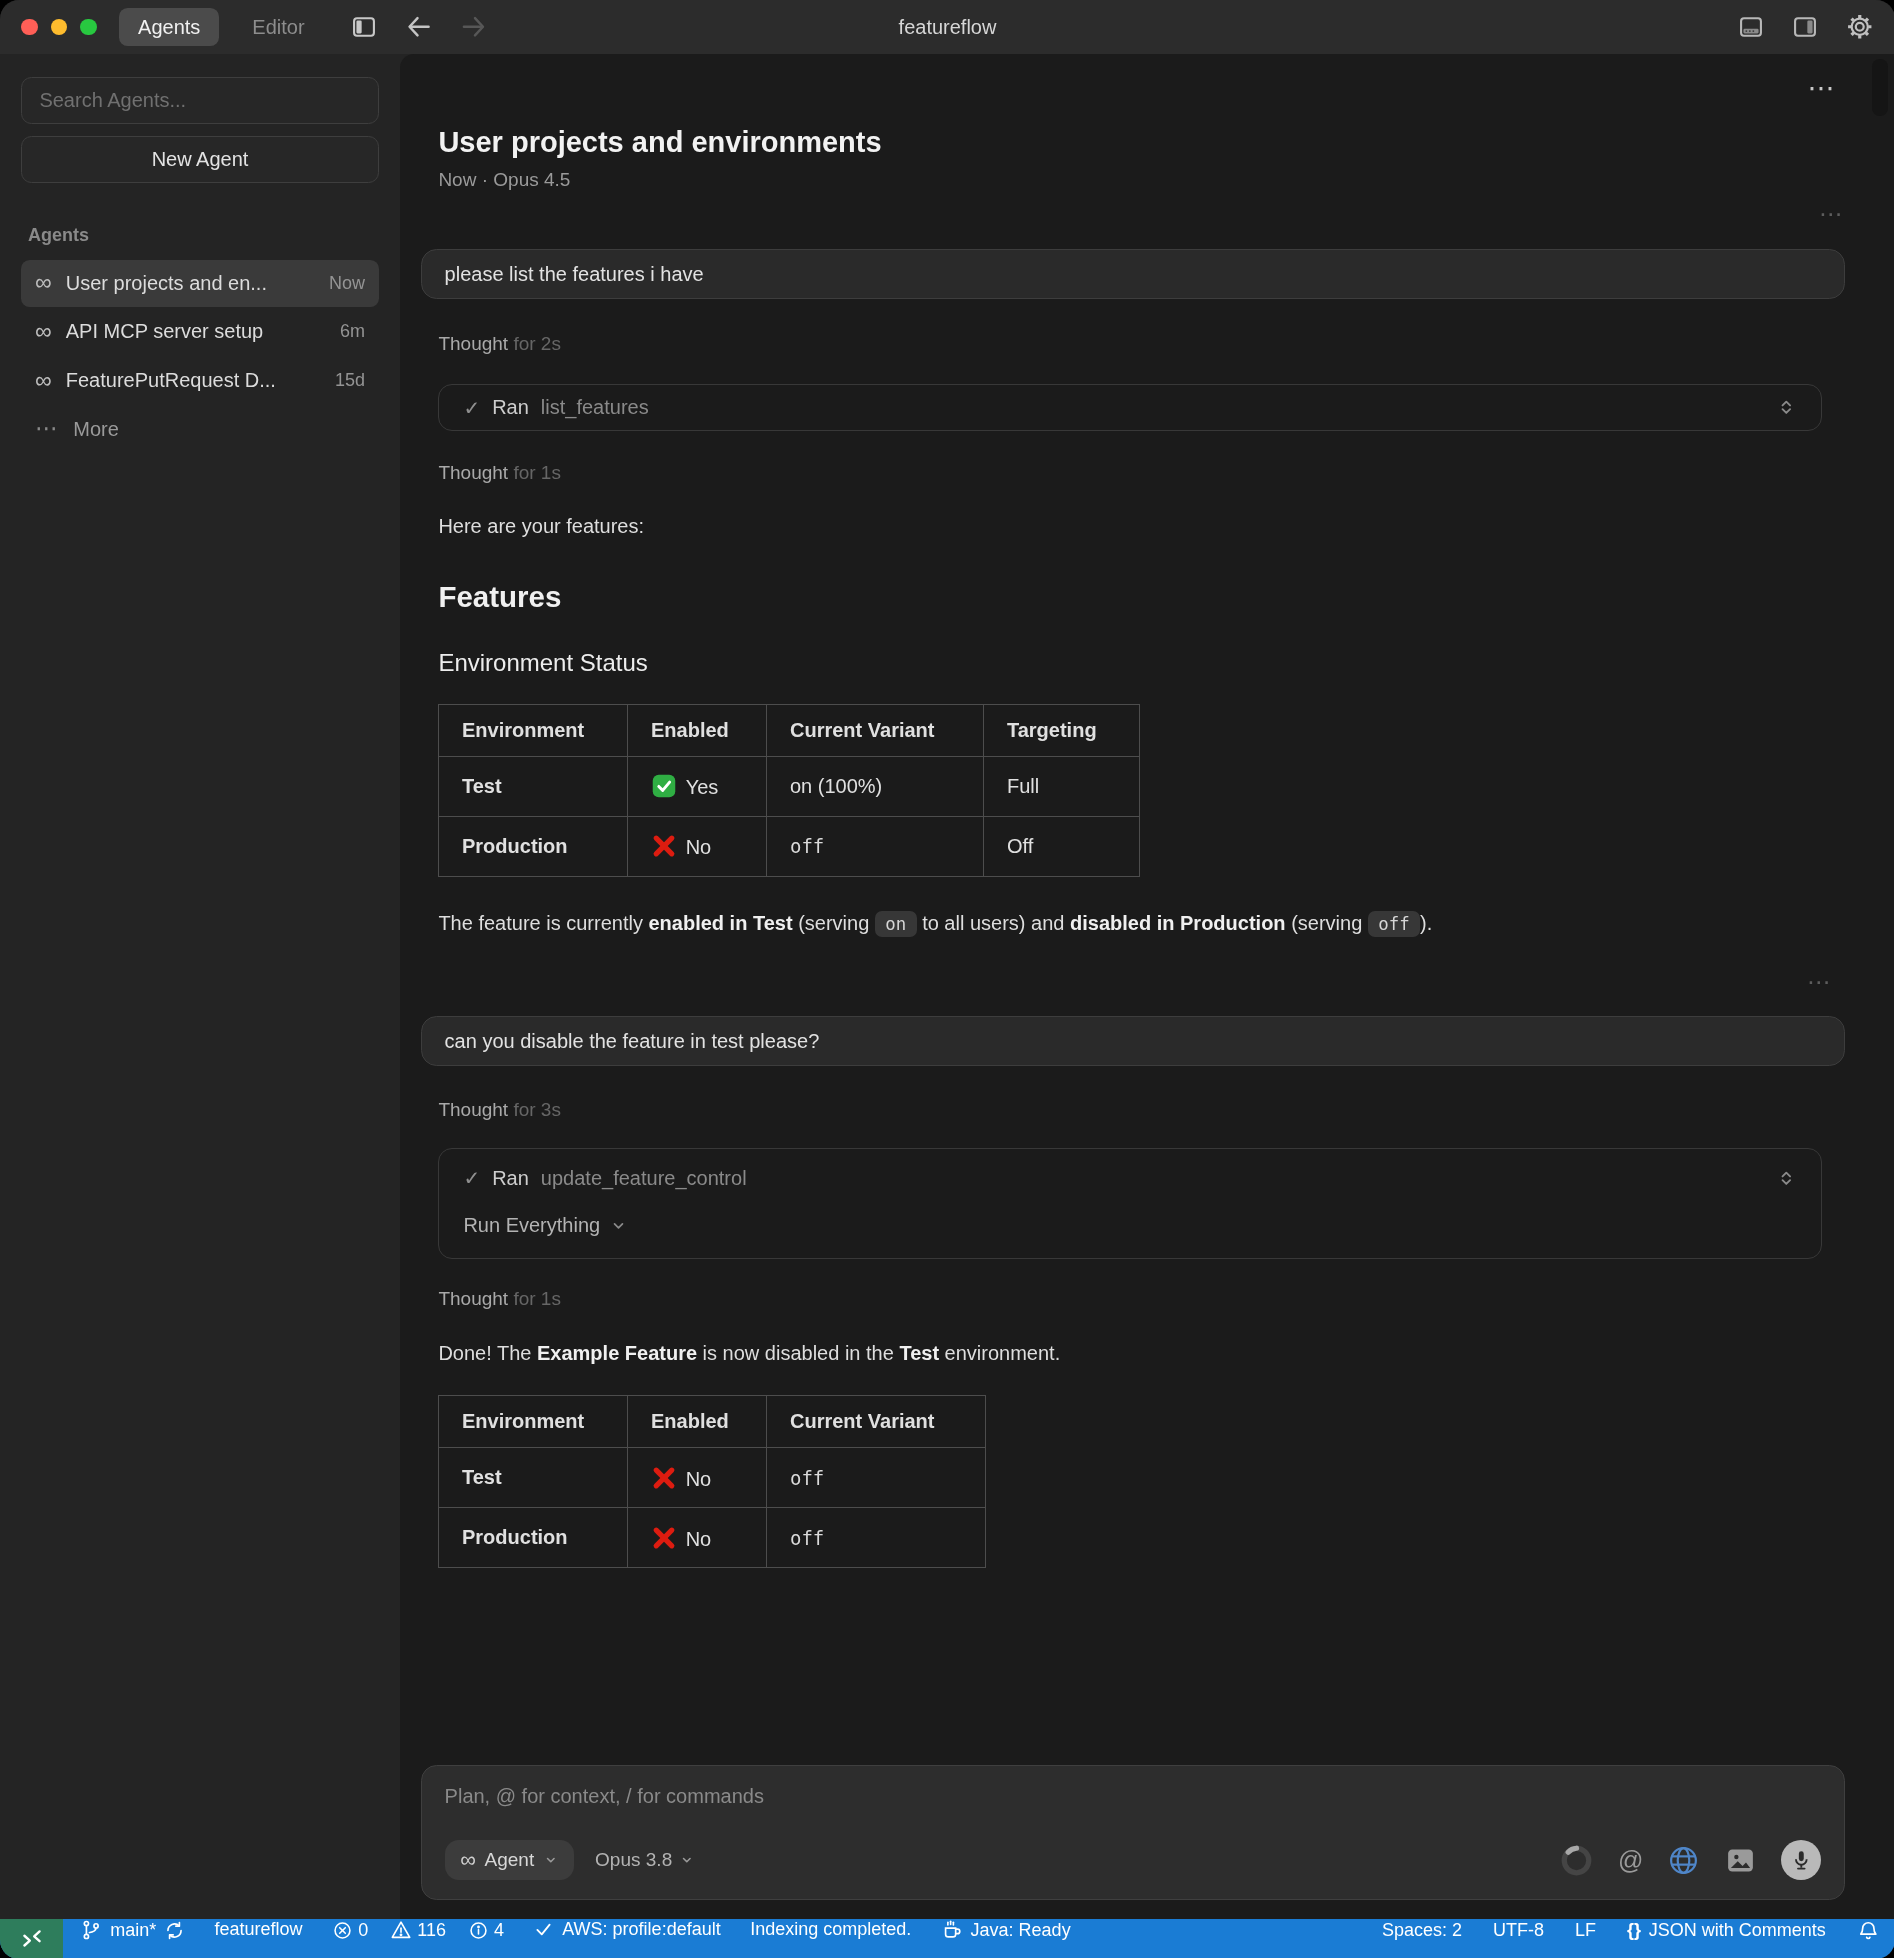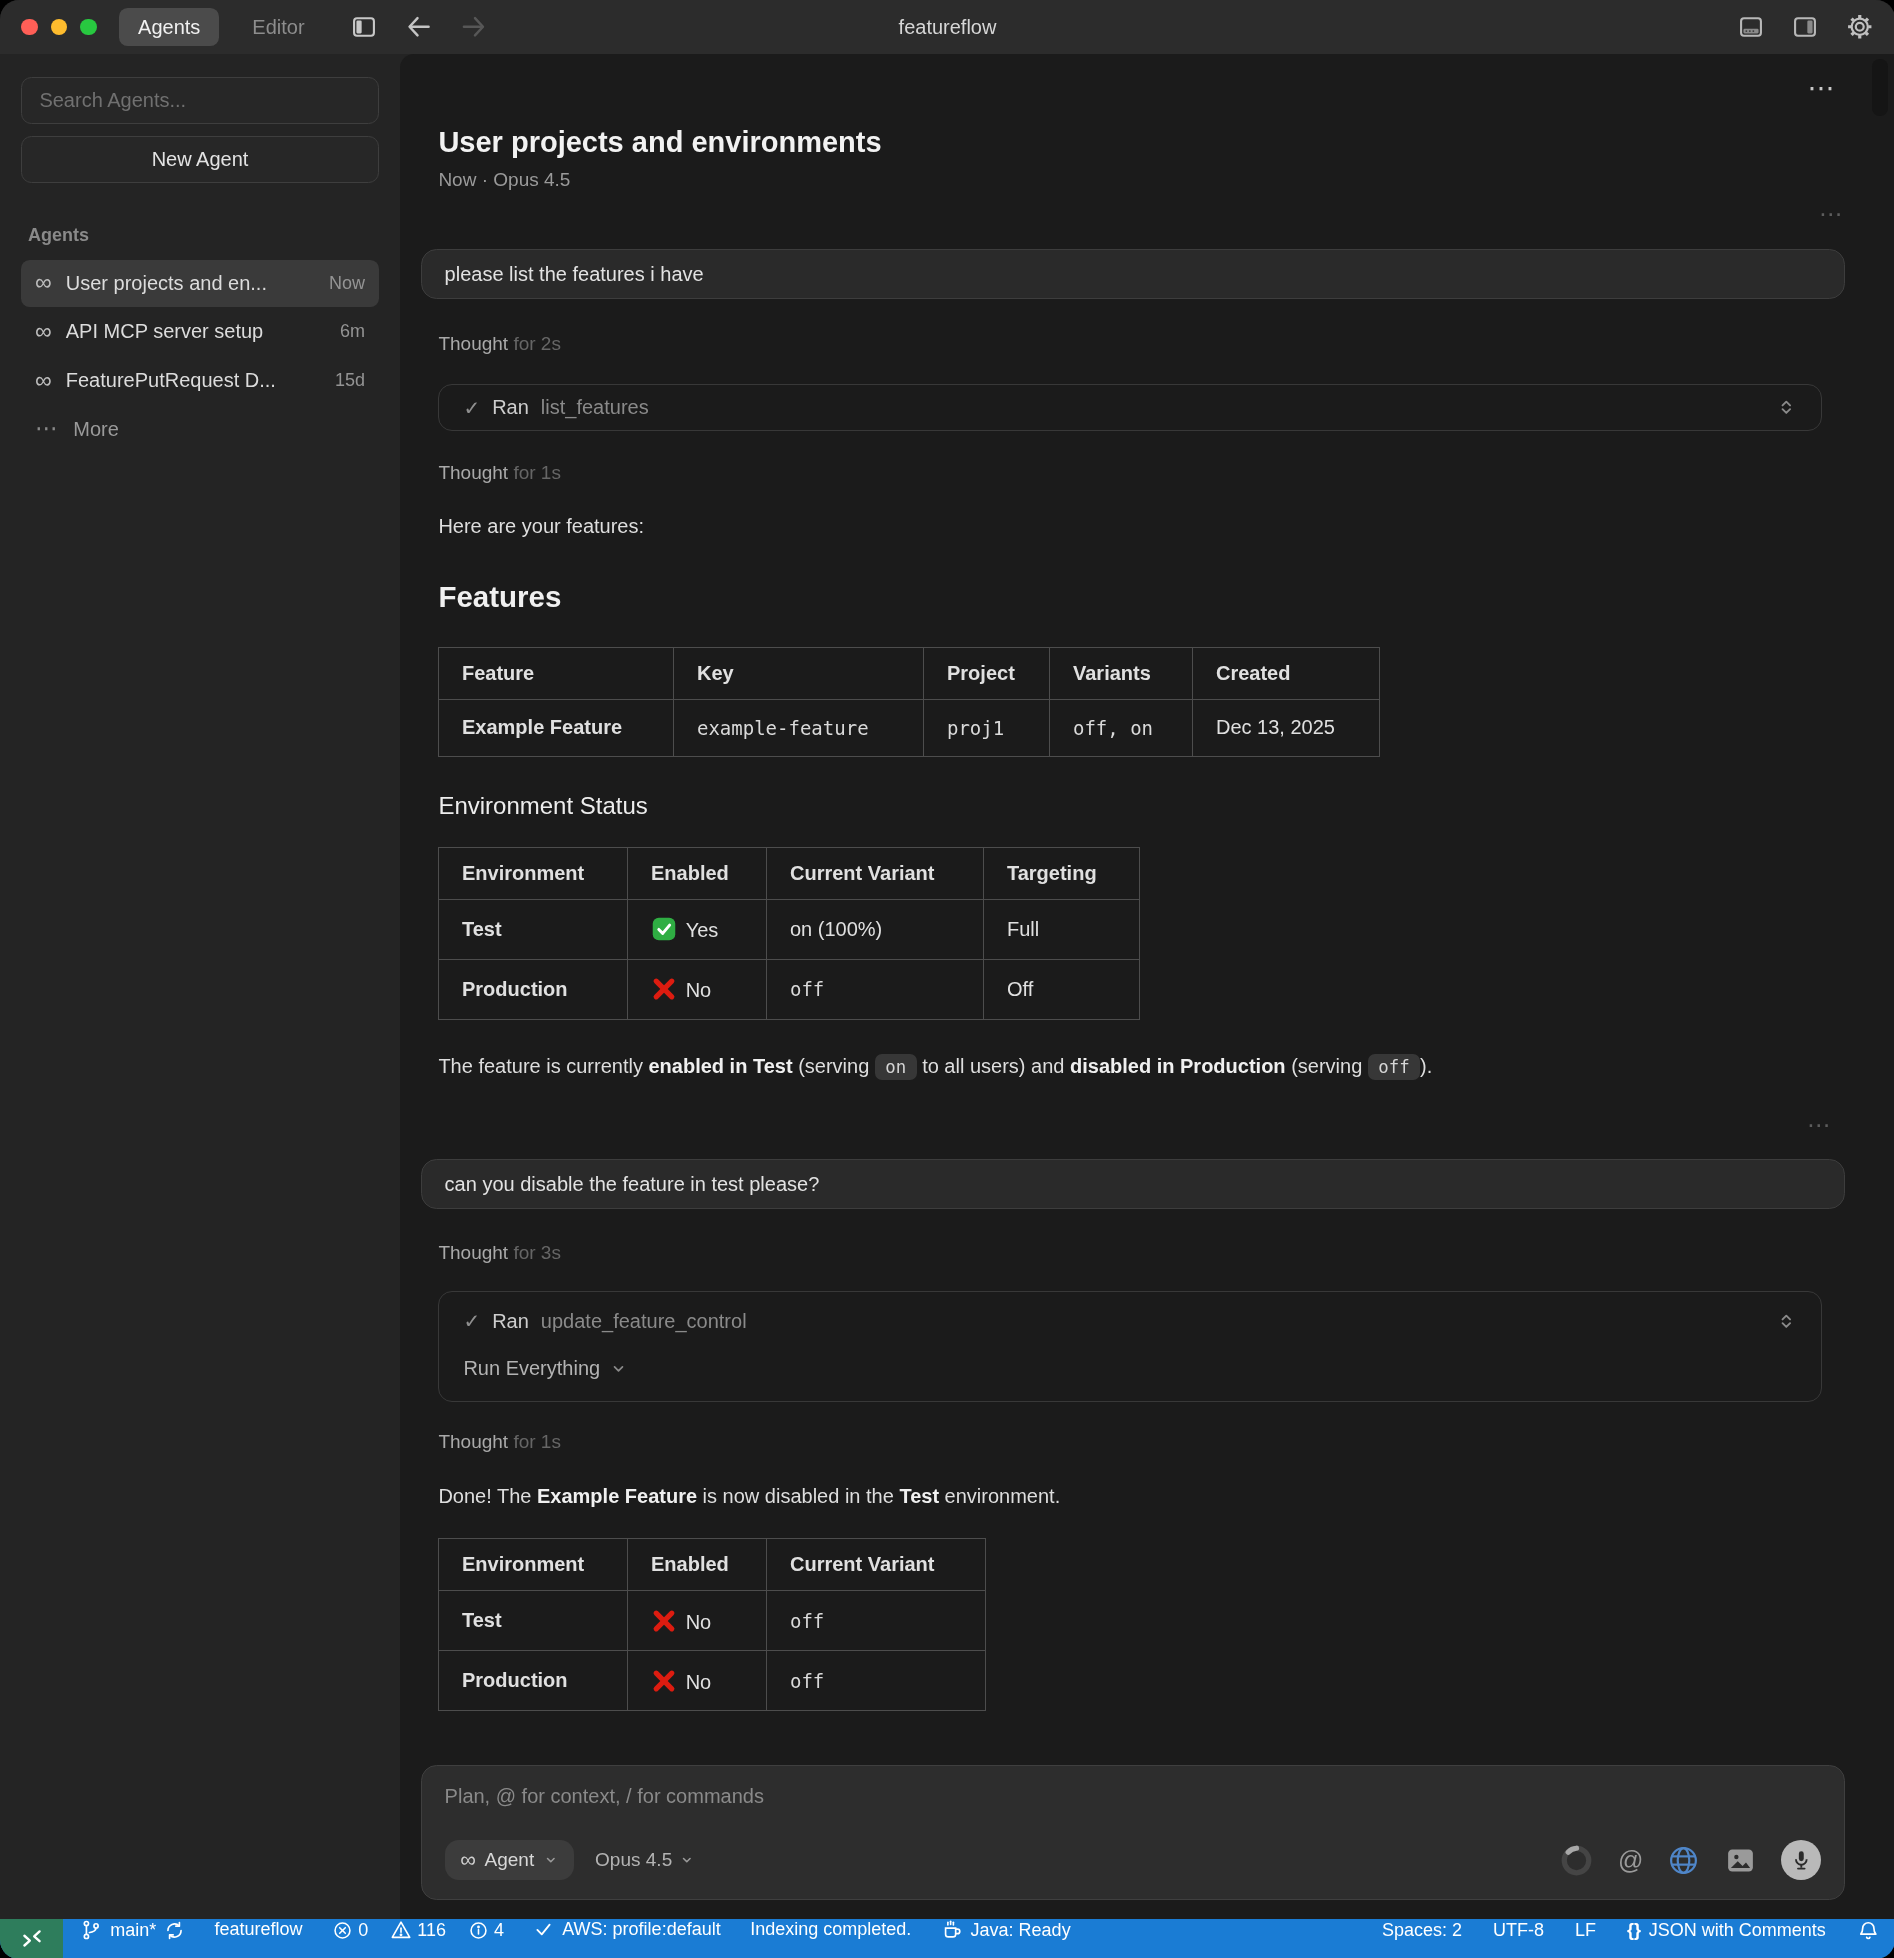--- a/index.html
+++ b/index.html
@@ -218,38 +218,20 @@
             </span>
           </div>
         </div>
 
         <div class="thought t2"><span class="tl">Thought</span> <span class="td">for 1s</span></div>
 
         <div class="md">
           <div class="p intro">Here are your features:</div>
           <div class="h-features">Features</div>
 
-          <table class="tbl1">
-            <tbody>
-                <tr>
-              <th style="min-width:235px;">Feature</th>
-              <th style="min-width:250px;">Key</th>
-              <th style="min-width:126px;">Project</th>
-              <th style="min-width:143px;">Variants</th>
-              <th style="min-width:187px;">Created</th>
-            </tr>
-            <tr>
-              <td><b>Example Feature</b></td>
-              <td class="mono">example-feature</td>
-              <td class="mono">proj1</td>
-              <td class="mono">off, on</td>
-              <td>Dec 13, 2025</td>
-            </tr>
-          </tbody>
-            </table>
 
           <div class="h-env">Environment Status</div>
 
           <table class="tbl2">
             <tbody>
                 <tr>
               <th style="min-width:189px;">Environment</th>
               <th style="min-width:139px;">Enabled</th>
               <th style="min-width:217px;">Current Variant</th>
               <th style="min-width:156px;">Targeting</th>
@@ -350,21 +332,21 @@
         <div class="composer-ph">Plan, @ for context, / for commands</div>
         <div class="composer-bar">
           <div class="agent-pill">
             <span class="inf">∞</span>
             <span>Agent</span>
             <svg width="15.6" height="15.6" viewBox="0 0 24 24" fill="none" stroke="#9a9a9a" stroke-width="2.4" stroke-linecap="round" stroke-linejoin="round">
                 <polyline points="7,10 12,15 17,10"></polyline>
               </svg>
           </div>
           <div class="model-select">
-            <span>Opus 4.5</span>
+            <span>Opus 3.8</span>
             <svg width="15.6" height="15.6" viewBox="0 0 24 24" fill="none" stroke="#9a9a9a" stroke-width="2.4" stroke-linecap="round" stroke-linejoin="round">
                 <polyline points="7,10 12,15 17,10"></polyline>
               </svg>
           </div>
           <div class="composer-icons">
             <span>
               <svg width="35" height="35" viewBox="0 0 40 40">
                   <circle cx="20" cy="20" r="14" fill="none" stroke="#454545" stroke-width="6"></circle>
                   <path d="M10.5 10.5 A14 14 0 0 1 20 6" fill="none" stroke="#a8a8a8" stroke-width="6" stroke-linecap="round"></path>
                 </svg>

